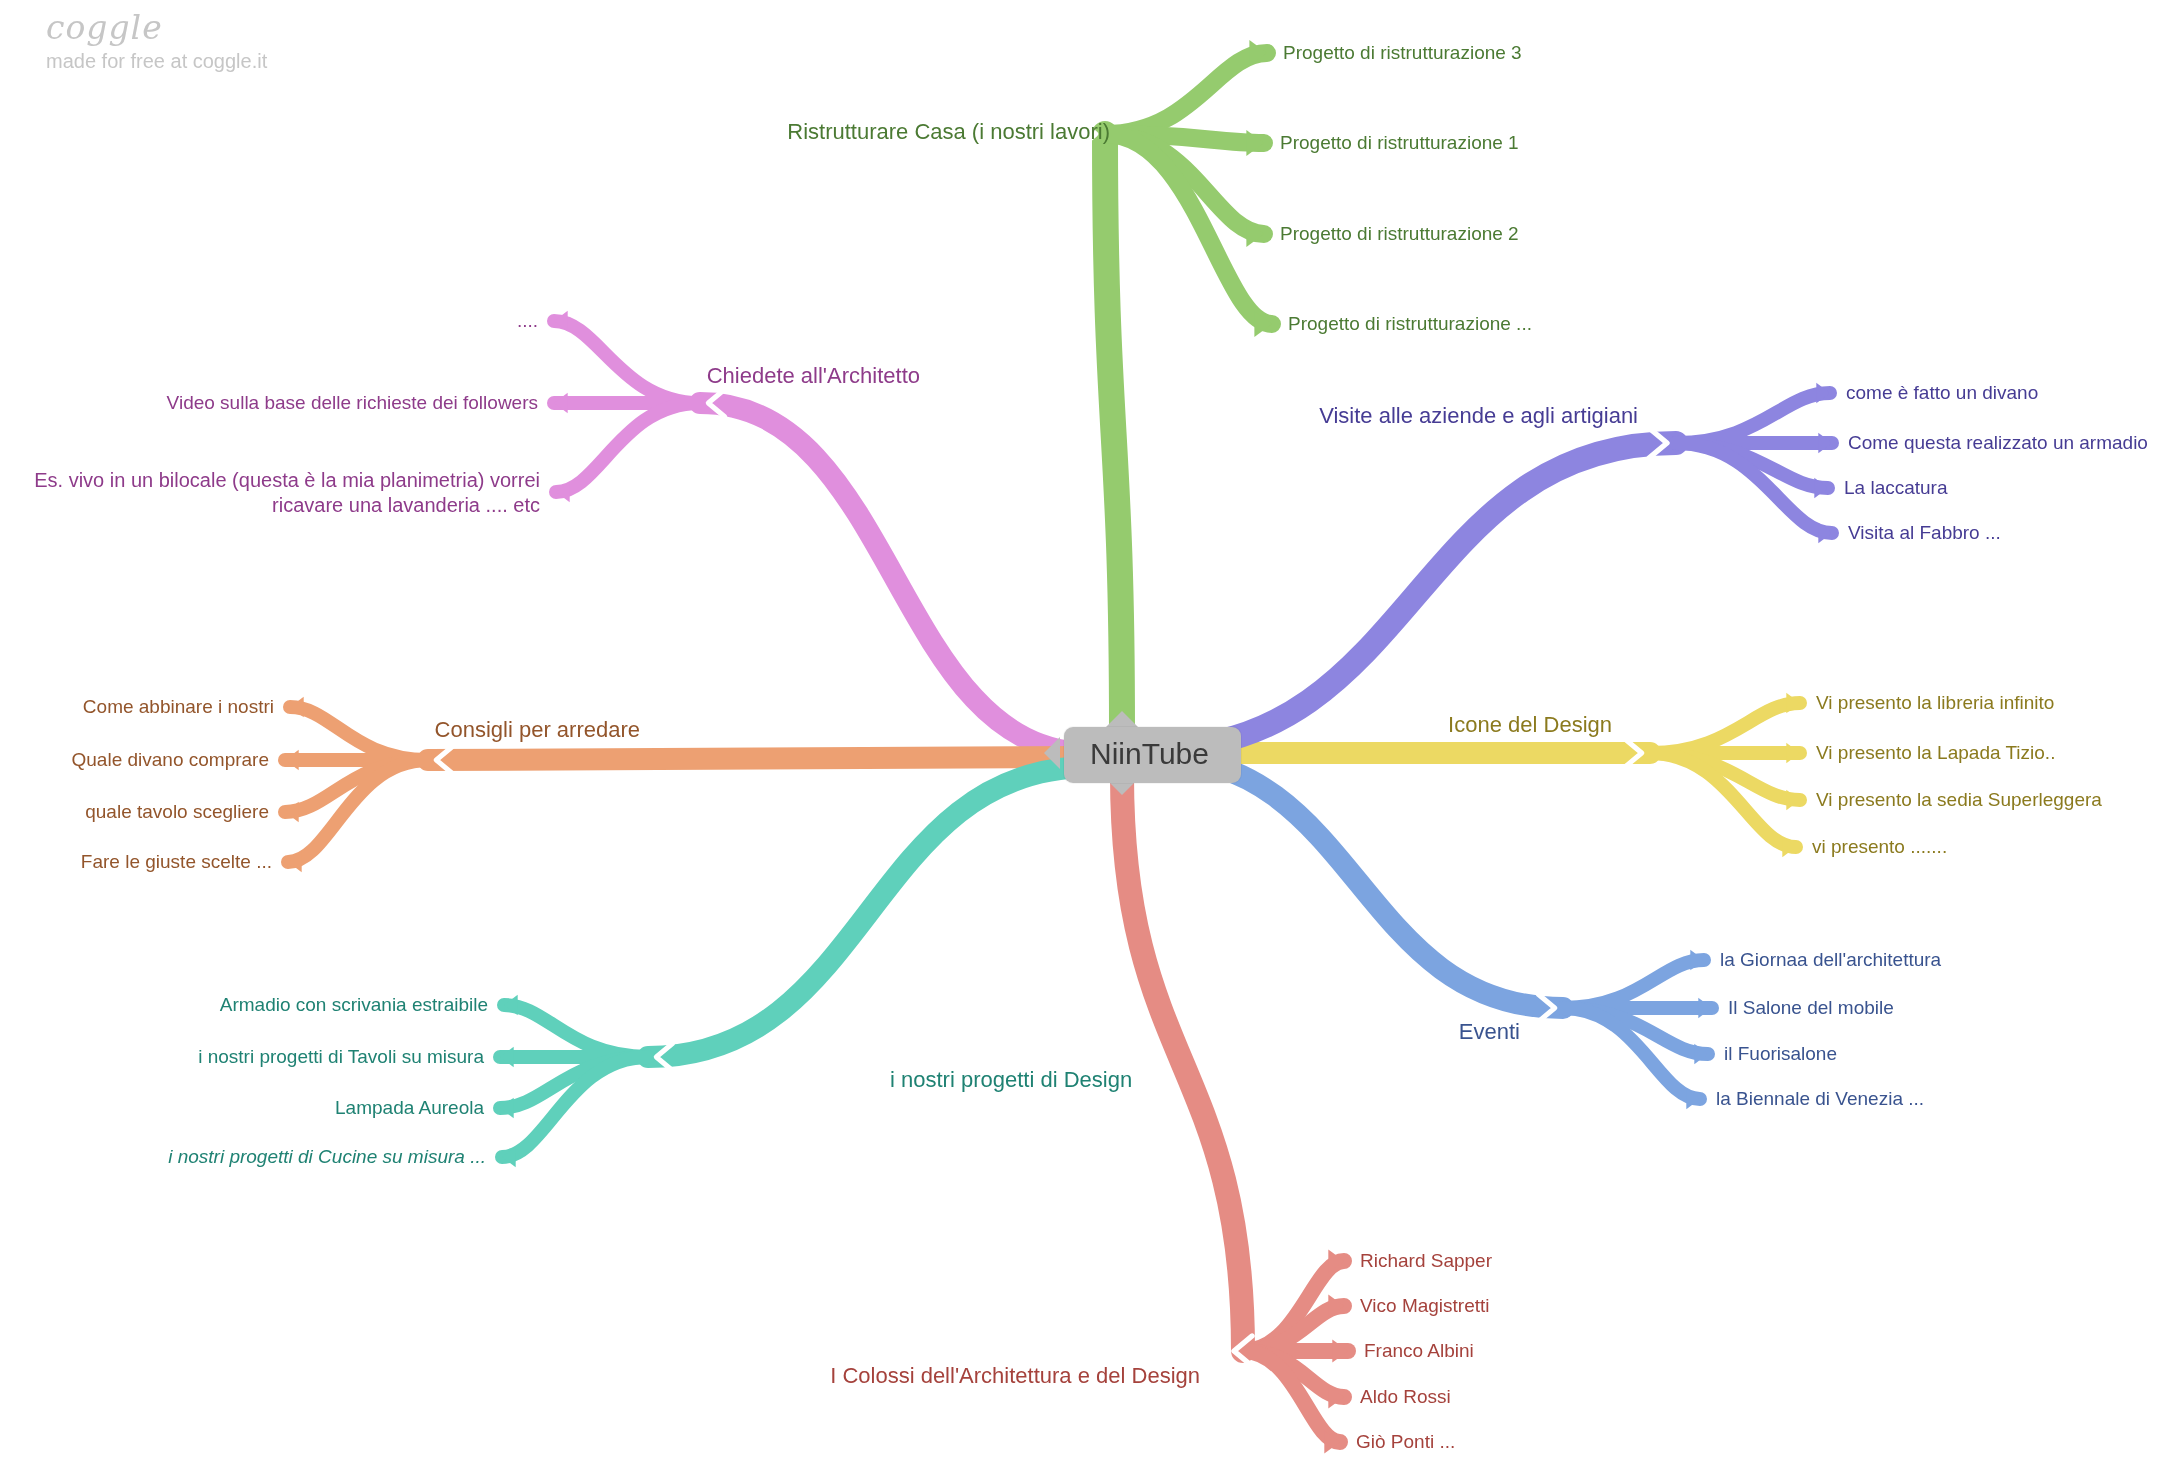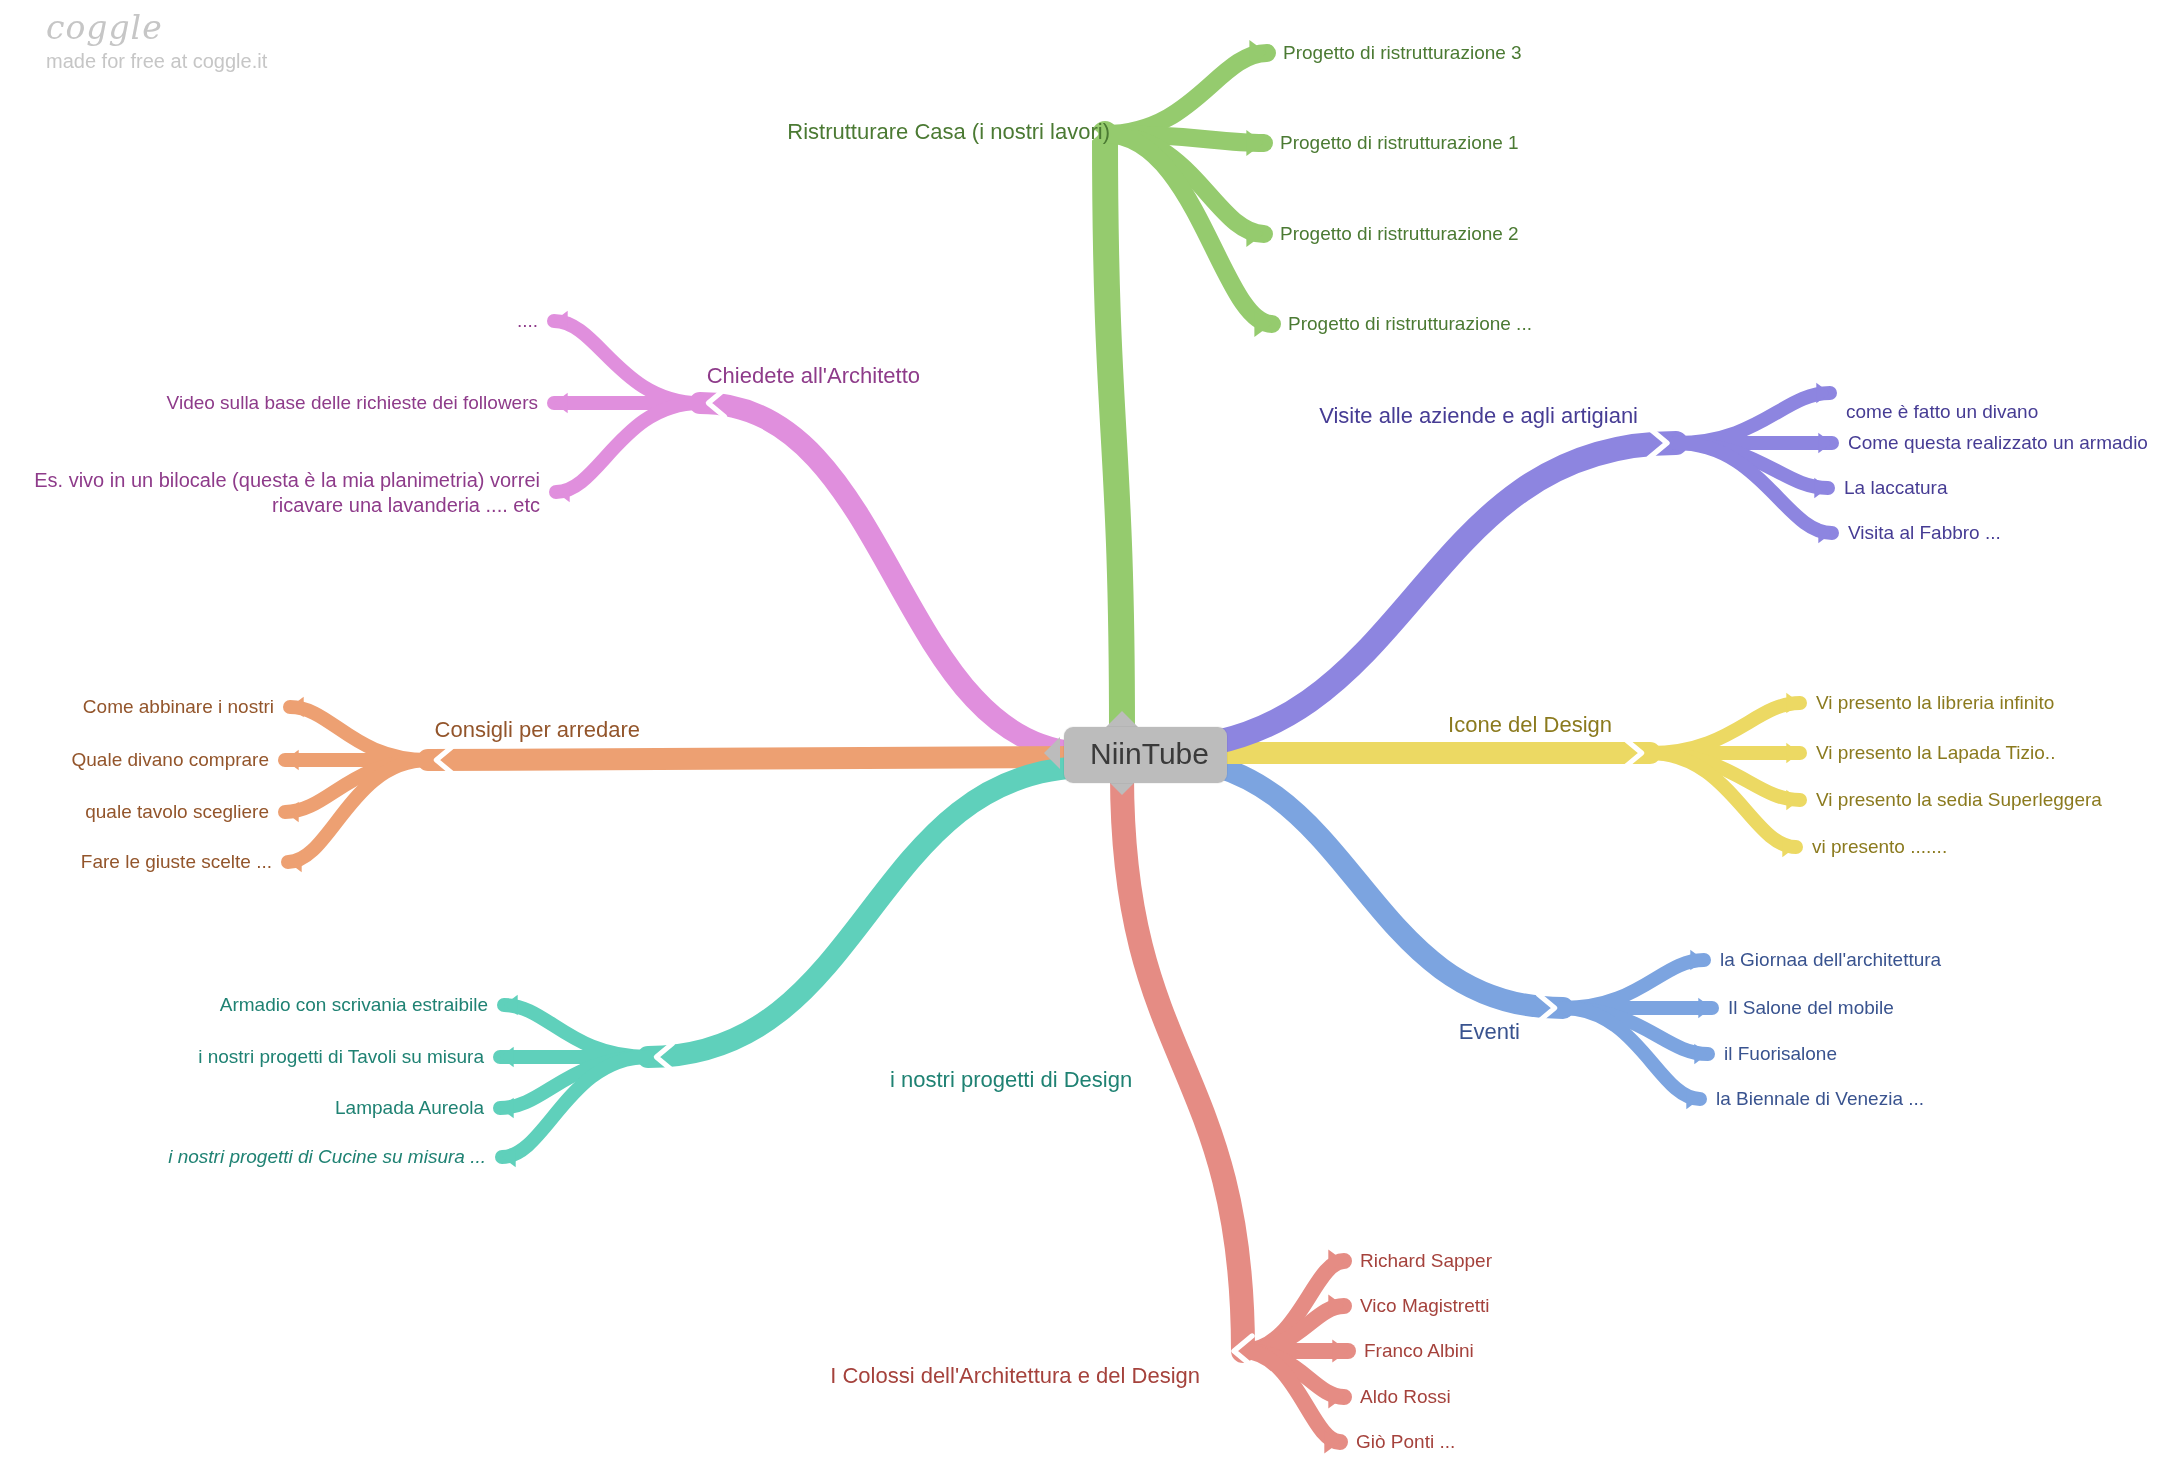--- a/index.html
+++ b/index.html
@@ -7,21 +7,21 @@
        font-family:"Liberation Sans", sans-serif;}
   #map{position:absolute;inset:0;width:2180px;height:1483px;}
   .watermark{position:absolute;left:46px;top:10px;color:#c9c9c9;user-select:none;}
   .wm-logo{font-family:"DejaVu Serif", serif;font-style:italic;font-size:33px;
            letter-spacing:1px;color:#c6c6c6;line-height:1.1;}
   .wm-sub{font-size:20px;color:#c6c6c6;margin-top:4px;}
   .lbl{position:absolute;white-space:pre;line-height:1.25;}
   .lbl.r{text-align:right;}
   .lbl.l{text-align:right;}
   .root-node{position:absolute;background:#bcbcbc;border-radius:9px;
-             color:#3a3a3a;font-size:30px;padding:10px 18px 12px 26px;
+             color:#3a3a3a;font-size:30px;padding:10px 32px 12px 26px;
              box-shadow:0 0 0 1px rgba(0,0,0,.04);}
 </style>
 </head>
 <body>
 
 <div class="watermark">
   <div class="wm-logo">coggle</div>
   <div class="wm-sub">made for free at coggle.it</div>
 </div>
 
@@ -149,21 +149,21 @@
     <div class="lbl l" style="color: rgb(57, 83, 143); font-size: 19px; top: 948px; left: 1720px;">la Giornaa dell'architettura</div>
     <div class="lbl l" style="color: rgb(57, 83, 143); font-size: 19px; top: 996px; left: 1728px;">Il Salone del mobile</div>
     <div class="lbl l" style="color: rgb(57, 83, 143); font-size: 19px; top: 1042px; left: 1724px;">il Fuorisalone</div>
     <div class="lbl l" style="color: rgb(57, 83, 143); font-size: 19px; top: 1087px; left: 1716px;">la Biennale di Venezia ...</div>
     <div class="lbl r" style="color: rgb(139, 122, 30); font-size: 22px; top: 711px; right: 568px;">Icone del Design</div>
     <div class="lbl l" style="color: rgb(139, 122, 30); font-size: 19px; top: 691px; left: 1816px;">Vi presento la libreria infinito</div>
     <div class="lbl l" style="color: rgb(139, 122, 30); font-size: 19px; top: 741px; left: 1816px;">Vi presento la Lapada Tizio..</div>
     <div class="lbl l" style="color: rgb(139, 122, 30); font-size: 19px; top: 788px; left: 1816px;">Vi presento la sedia Superleggera</div>
     <div class="lbl l" style="color: rgb(139, 122, 30); font-size: 19px; top: 835px; left: 1812px;">vi presento .......</div>
     <div class="lbl r" style="color: rgb(70, 60, 148); font-size: 22px; top: 402px; right: 542px;">Visite alle aziende e agli artigiani</div>
-    <div class="lbl l" style="color: rgb(70, 60, 148); font-size: 19px; top: 400px; left: 1846px;">come è fatto un divano</div>
+    <div class="lbl l" style="color: rgb(70, 60, 148); font-size: 19px; top: 381px; left: 1846px;">come è fatto un divano</div>
     <div class="lbl l" style="color: rgb(70, 60, 148); font-size: 19px; top: 431px; left: 1848px;">Come questa realizzato un armadio</div>
     <div class="lbl l" style="color: rgb(70, 60, 148); font-size: 19px; top: 476px; left: 1844px;">La laccatura</div>
     <div class="lbl l" style="color: rgb(70, 60, 148); font-size: 19px; top: 521px; left: 1848px;">Visita al Fabbro ...</div>
   </div>
 
 <div class="root-node" id="rootNode" style="left: 1064px; top: 727px; background: rgb(188, 188, 188); color: rgb(58, 58, 58);">
   <span>NiinTube</span>
 </div>
 
 </body></html>

